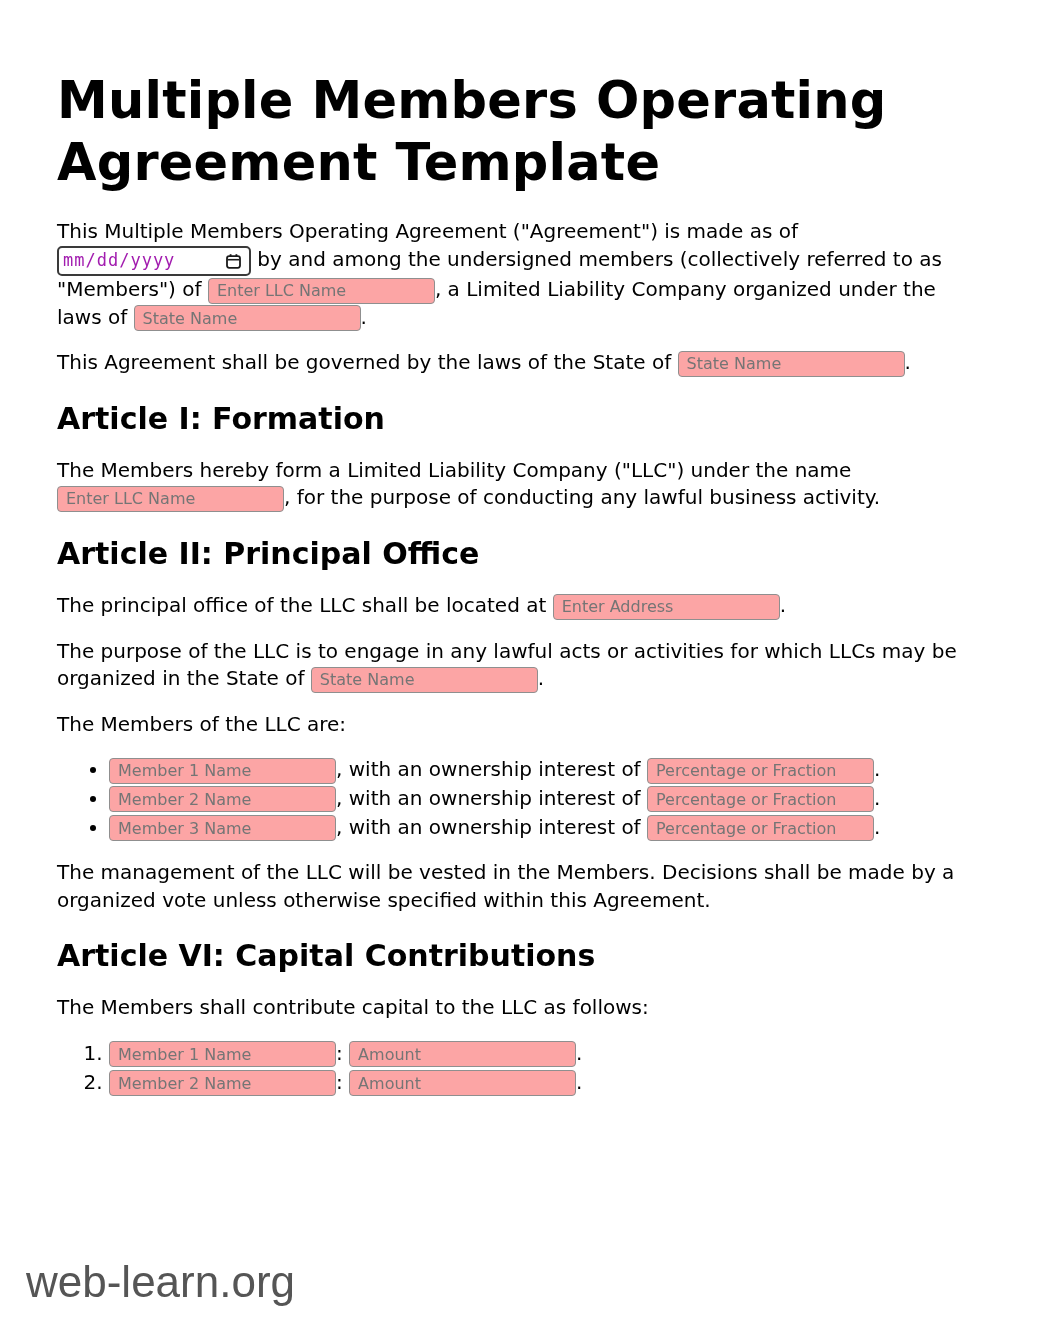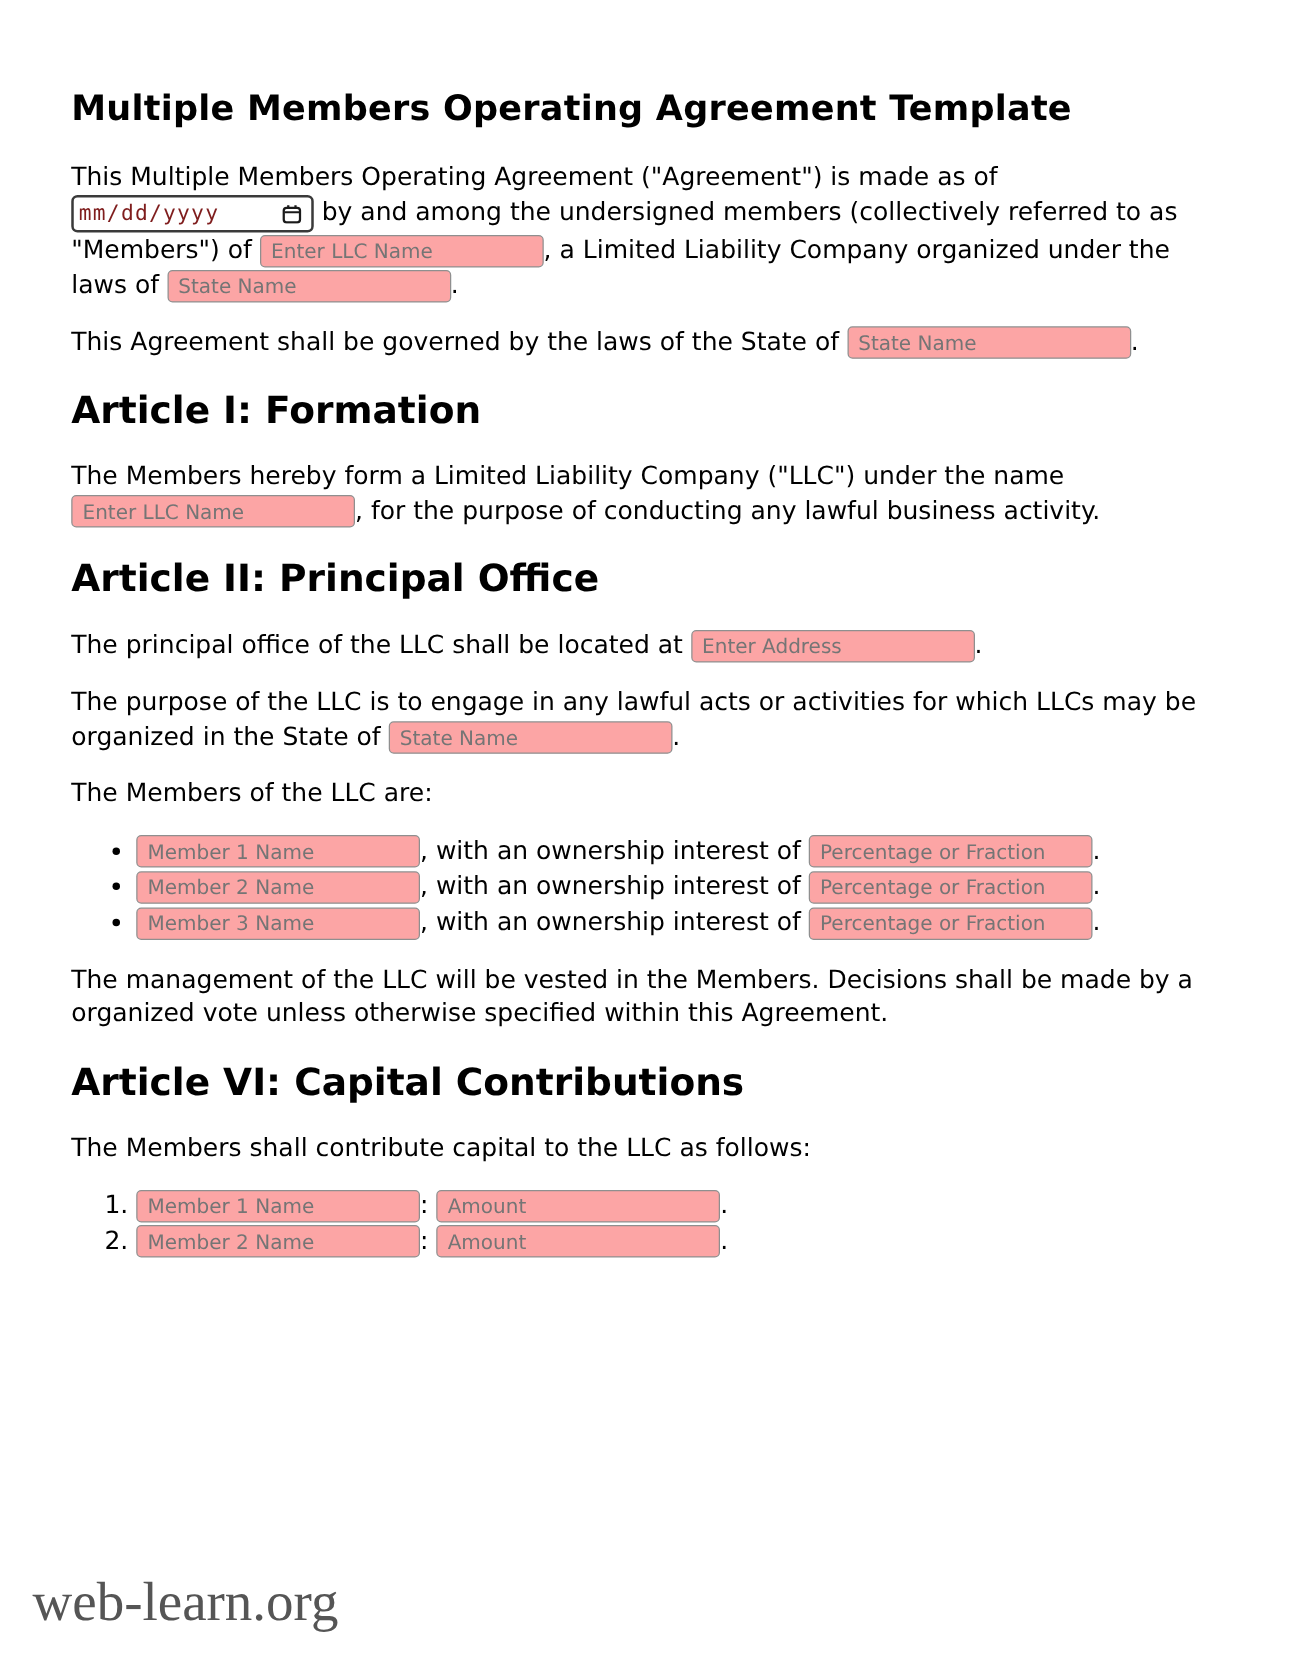--- a/index.html
+++ b/index.html
@@ -10,21 +10,21 @@
     color: #000000;
     font-family: "DejaVu Sans", "Liberation Sans", sans-serif;
     font-size: 20px;
     line-height: 1.38;
     position: relative;
     overflow: hidden;
   }
   * { box-sizing: border-box; }
   .page { padding: 40px 57px 10px 57px; }
   h1 {
-    font-size: 28px;
+    font-size: 51px;
     line-height: 1.22;
     font-weight: bold;
     margin: 30px 0 24px 0;
     letter-spacing: 0.2px;
   }
   h2 {
     font-size: 30px;
     line-height: 1.2;
     font-weight: bold;
     margin: 24px 0 20px 0;
@@ -53,34 +53,34 @@
     border-radius: 5px;
     padding: 0 7px 0 4px;
     background: #ffffff;
     cursor: text;
   }
   .date-text {
     flex: 1;
     font-family: "DejaVu Sans Mono", monospace;
     font-size: 17px;
     letter-spacing: 1px;
-    color: #7f1d1d;
+    color: #a21caf;
     white-space: nowrap;
   }
   .cal-icon { width: 17px; height: 16px; flex: none; cursor: pointer; }
   ul.member-list, ol.contribution-list {
     margin: 16px 0;
     padding-left: 52px;
   }
   li { margin: 1px 0; }
   .watermark {
     position: absolute;
     left: 26px;
     top: 1260px;
-    font-family: Liberation Serif, serif;
+    font-family: Liberation Sans, sans-serif;
     font-size: 44px;
     line-height: 1;
     color: #555555;
     white-space: nowrap;
   }
 </style>
 </head>
 <body>
 
 <main class="page">

